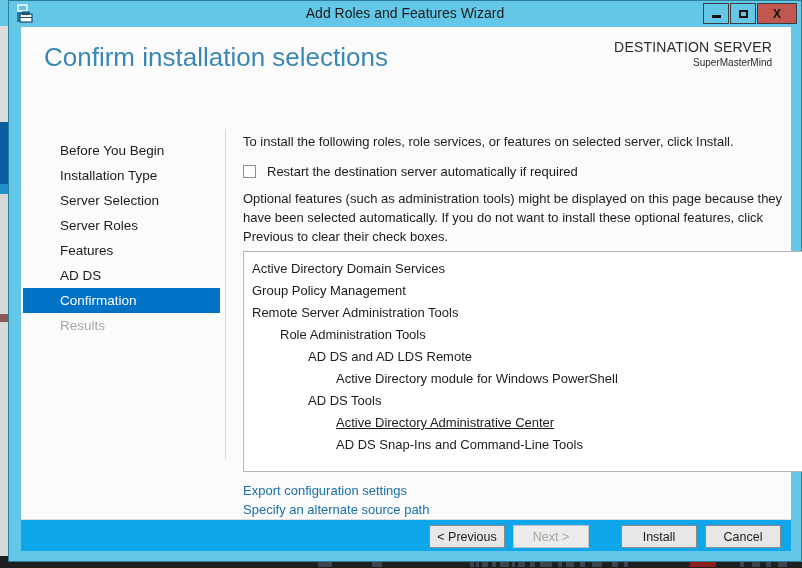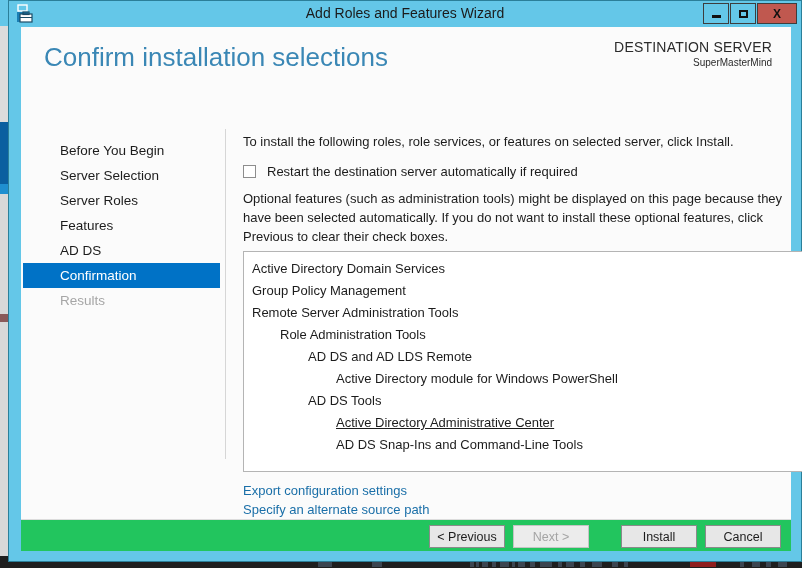--- a/index.html
+++ b/index.html
@@ -260,21 +260,21 @@
     line-height: 19px;
     cursor: pointer;
   }
 
   
   #footer {
     position: absolute;
     left: 0; top: 492px;
     width: 770px;
     height: 32px;
-    background: #22c55e;
+    background: #0ea5e9;
     border-top: 1px solid #dcdcdc;
     box-sizing: border-box;
     text-decoration: underline;
   }
   #footer-buttons {
     position: absolute;
     right: 10px; top: 5px;
     display: flex;
     align-items: center;
   }
@@ -375,20 +375,21 @@
           <div id="dest-label">DESTINATION SERVER</div>
           <div id="dest-value">SuperMasterMind</div>
         </div>
       </div>
 
       <div id="body-area">
 
         <div id="sidebar">
           <div id="nav-list">
               <div class="nav-item"><span>Before You Begin</span></div>
+              <div class="nav-item"><span>Installation Type</span></div>
               <div class="nav-item"><span>Server Selection</span></div>
               <div class="nav-item"><span>Server Roles</span></div>
               <div class="nav-item"><span>Features</span></div>
               <div class="nav-item"><span>AD DS</span></div>
               <div class="nav-item active"><span>Confirmation</span></div>
               <div class="nav-item disabled"><span>Results</span></div>
             </div>
         </div>
         <div id="sidebar-divider"></div>
 

